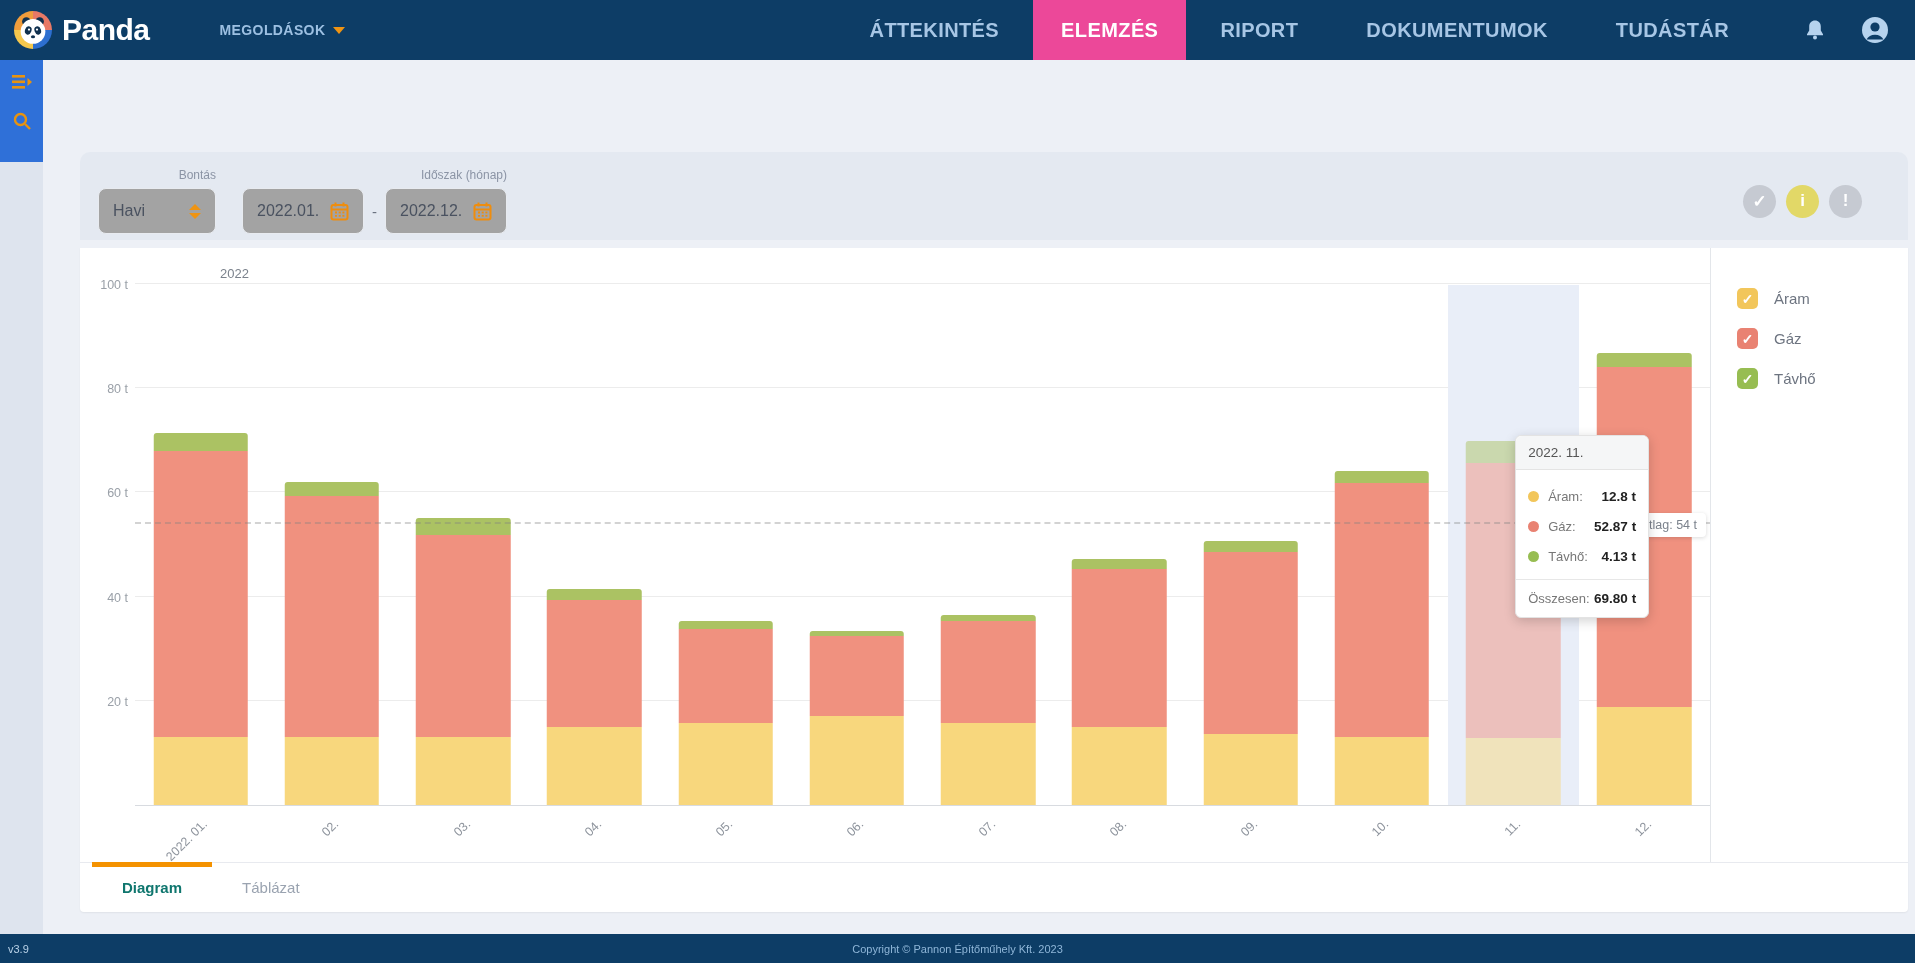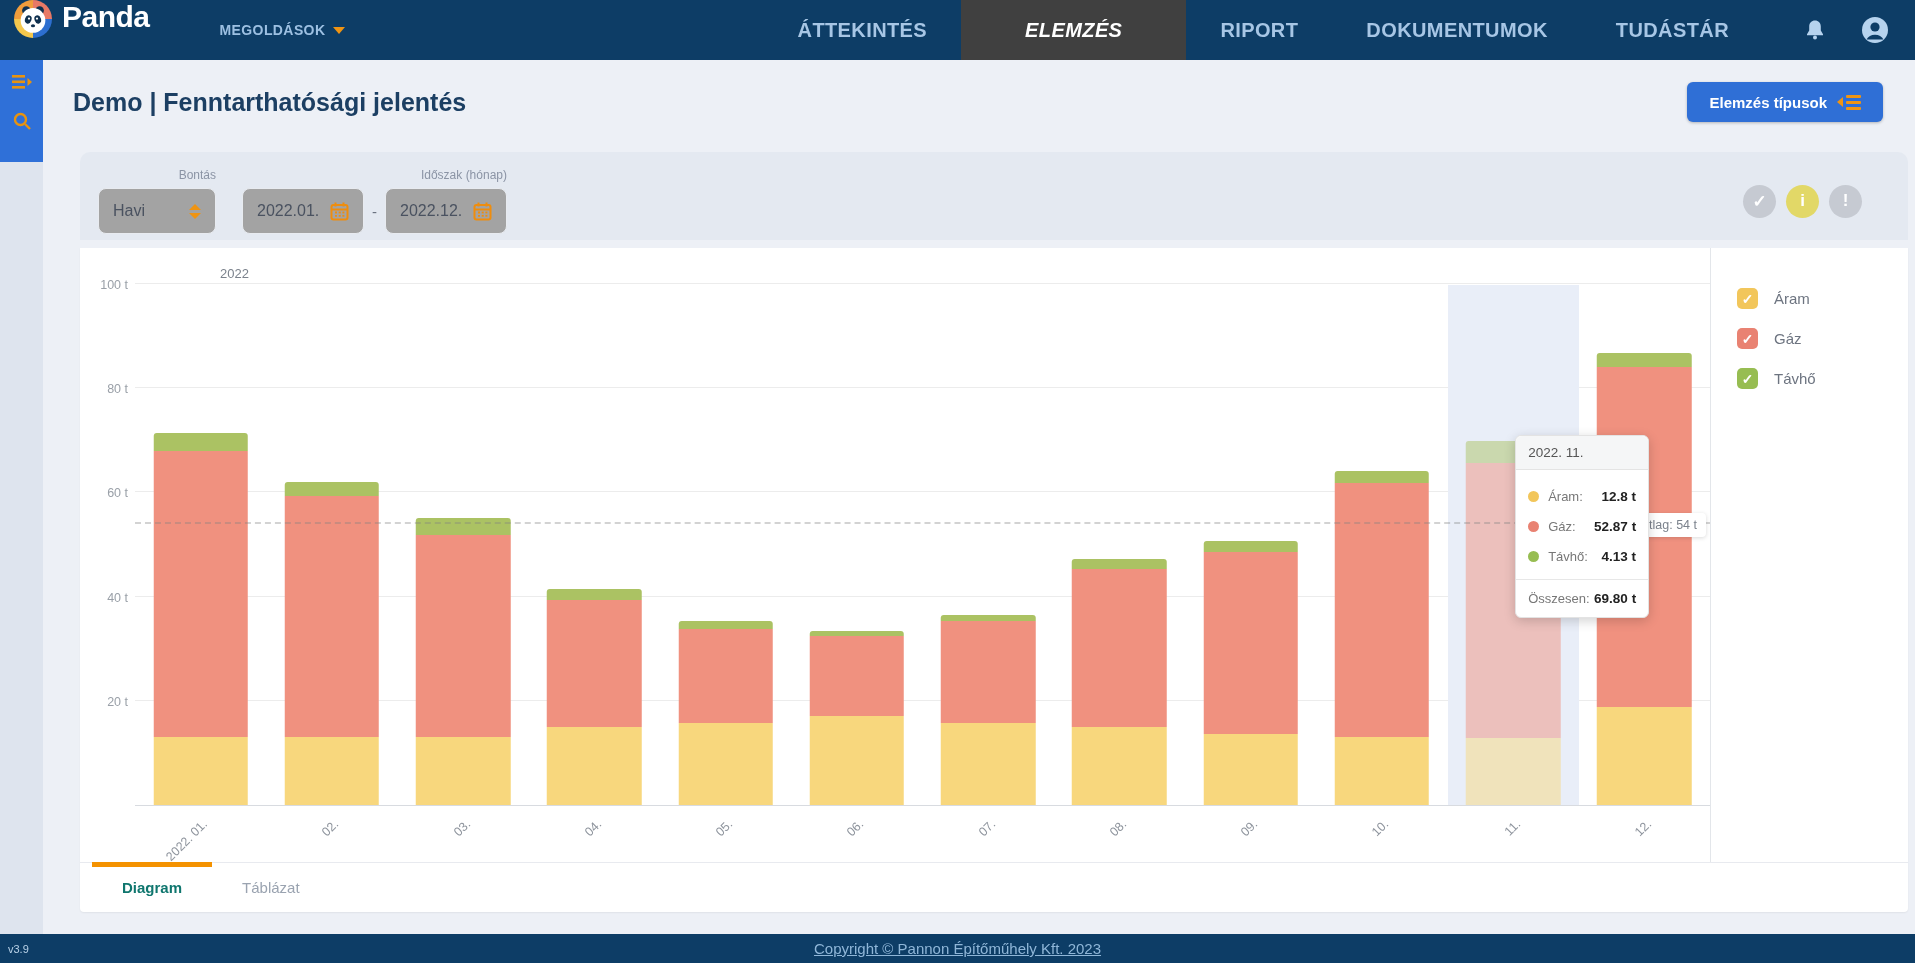--- a/index.html
+++ b/index.html
@@ -2,31 +2,31 @@
 <html><head>
 <meta charset="utf-8">
 <style>
   * { margin:0; padding:0; box-sizing:border-box; }
   html,body { width:1915px; height:963px; overflow:hidden; }
   body { font-family:"Liberation Sans", sans-serif; background:#edf0f6; position:relative; }
 
   
   .navbar { position:absolute; top:0; left:0; width:1915px; height:60px; background:#0d3d66;
             display:flex; align-items:stretch; z-index:30; }
-  .brand { display:flex; align-items:flex-start; gap:10px; padding:0 18px 0 14px; }
+  .brand { display:flex; align-items:center; gap:10px; padding:0 18px 0 14px; }
   .brand-name { color:#fff; font-size:30px; font-weight:bold; letter-spacing:-0.5px; }
   .nav-menu { display:flex; align-items:center; gap:8px; margin-left:52px; cursor:pointer; }
   .nav-menu span { color:#9dc0e2; font-size:14px; font-weight:bold; letter-spacing:.4px; }
   .caret-down { width:0; height:0; border-left:6px solid transparent; border-right:6px solid transparent;
                 border-top:7px solid #ef9413; }
   .nav-spacer { flex:1; }
   .nav-items { display:flex; align-items:stretch; }
   .nav-item { display:flex; align-items:center; padding:0 34px; color:#a7c6e5; font-size:20px;
               font-weight:bold; letter-spacing:.4px; cursor:pointer; }
-  .nav-item.active { background:#404040; color:#fff; padding:0 64px;font-style:italic; }
+  .nav-item.active { background:#ec4899; color:#fff; padding:0 28px; }
   .nav-icons { display:flex; align-items:center; gap:34px; padding:0 26px 0 40px; }
 
   
   .sidebar { position:absolute; top:60px; left:0; width:43px; height:874px; background:#dee4ee; z-index:20; }
   .sidebar-top { width:43px; height:102px; background:#2f70d8; display:flex; flex-direction:column;
                  align-items:center; padding-top:14px; gap:22px; }
 
   
   .main { position:absolute; top:60px; left:43px; width:1872px; height:874px; }
   .title-row { position:absolute; top:22px; left:30px; right:32px; display:flex; align-items:center; }
@@ -109,21 +109,21 @@
   .tab-bar { height:50px; border-top:1px solid #e8eaef; display:flex; padding-left:12px; }
   .tab { position:relative; padding:0 30px; display:flex; align-items:center; font-size:15px;
          color:#9aa3b0; cursor:pointer; }
   .tab.active { color:#0f766e; font-weight:bold; }
   .tab.active::before { content:""; position:absolute; top:-1px; left:0; right:0; height:5px; background:#f49200; }
 
   
   .footer { position:absolute; bottom:0; left:0; width:1915px; height:29px; background:#0d3d66;
             display:flex; align-items:center; justify-content:center; z-index:30; }
   .footer-version { position:absolute; left:8px; font-size:11px; color:#b9d2e8; }
-  .footer-copy { font-size:15px; color:#8fb6d8;text-decoration:underline; }
+  .footer-copy { font-size:11px; color:#8fb6d8; }
 
   svg { display:block; }
 </style>
 </head>
 <body>
 
 <div class="navbar">
   <div class="brand">
     <span>
       <svg width="38" height="38" viewBox="0 0 40 40">
@@ -186,34 +186,20 @@
       <svg width="18" height="18" viewBox="0 0 18 18" fill="none" stroke="#e8930f" stroke-width="2.4">
         <circle cx="7.5" cy="7.5" r="5.5"></circle>
         <line x1="12" y1="12" x2="17" y2="17"></line>
       </svg>
     </span>
   </div>
 </div>
 
 <div class="main">
 
-  <div class="title-row">
-    <h1 class="page-title">Demo | Fenntarthatósági jelentés</h1>
-    <button class="primary-btn">
-      <span>Elemzés típusok</span>
-      <span class="btn-list-icon">
-        <i class="tri-left"></i>
-        <span class="bars">
-            <i></i>
-            <i></i>
-            <i></i>
-          </span>
-      </span>
-    </button>
-  </div>
 
   <div class="filter-panel">
     <div class="fgroup">
       <span class="fgroup-label">Bontás</span>
       <div class="fgroup-row">
         <div class="control select-control">
           <span>Havi</span>
           <span class="updown">
               <i class="up"></i>
               <i class="down"></i>

